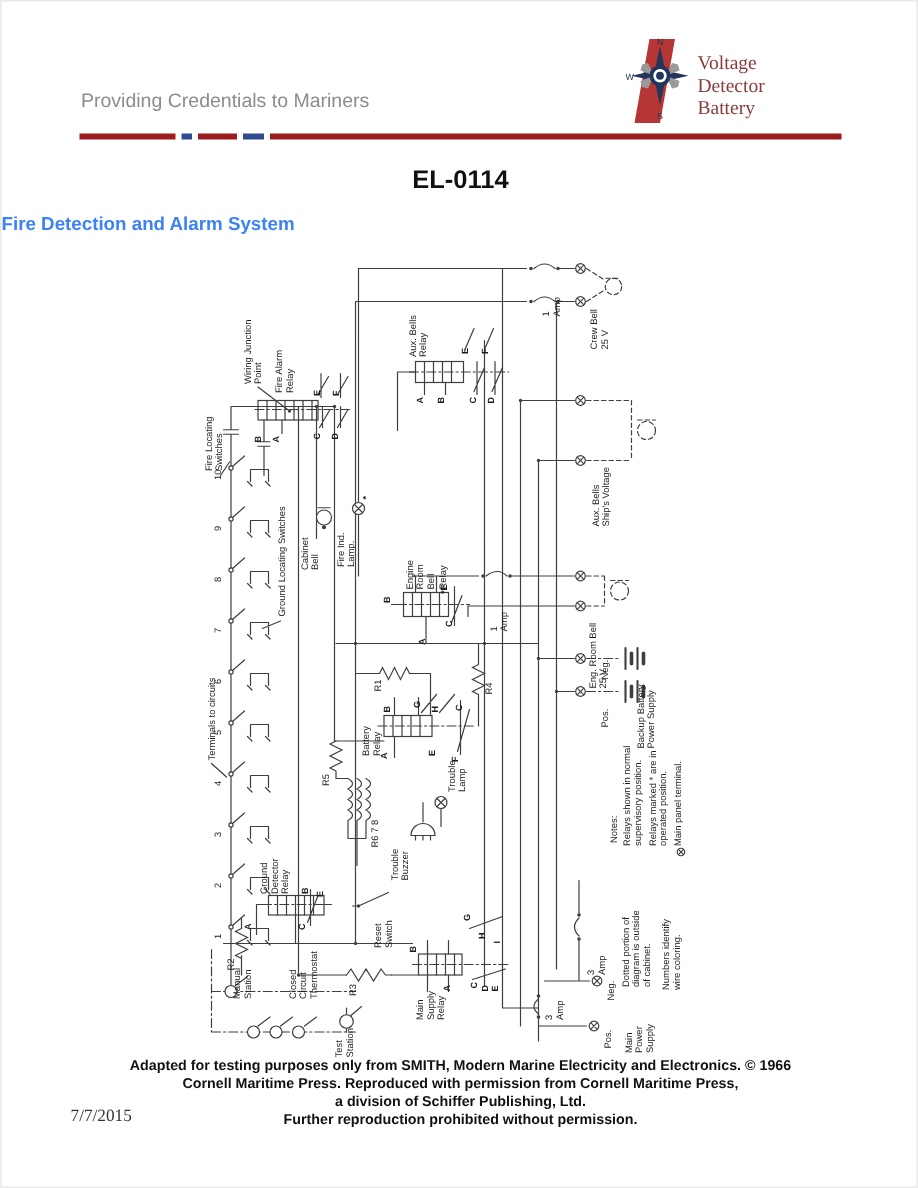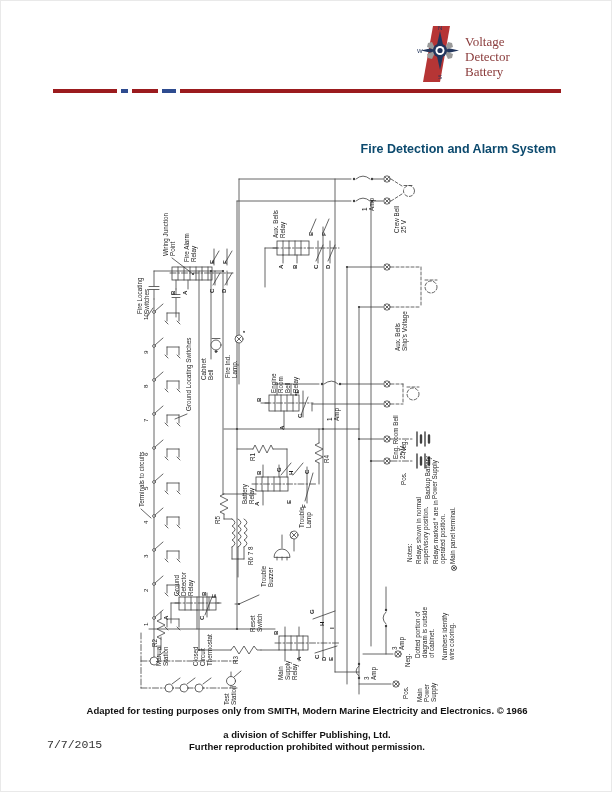--- a/index.html
+++ b/index.html
@@ -9,38 +9,39 @@
   .tagline{position:absolute;left:53px;top:58px;font-size:13px;color:#8c8c8c;}
   .logo-svg{position:absolute;left:416px;top:22px;}
   .logo-text{position:absolute;left:464px;top:33px;font-family:"Liberation Serif",serif;
              font-size:13px;line-height:15px;color:#8a3b3b;}
   .divider{position:absolute;left:52px;top:88px;width:508px;height:3.5px;display:flex;column-gap:4px;}
   .divider div{height:3.5px;}
   .seg-red{background:#9b1b1e;}
   .seg-blue{background:#2e4b8f;}
   .doc-code{position:absolute;left:0;top:109px;width:612px;text-align:center;
             font-size:17px;font-weight:bold;color:#111;}
-  .doc-title{position:absolute;left:0;top:141px;width:555px;text-align:right;
-             font-size:12.5px;font-weight:bold;color:#0c4a6e;}
+  .doc-title{position:absolute;left:0;top:141px;width:555px;text-align:left;
+             font-size:12.5px;font-weight:bold;color:#3b82f6;}
   .diagram{position:absolute;left:126px;top:166px;width:340px;height:546px;}
   .diagram svg{position:absolute;left:0;top:0;}
   .vl{position:absolute;transform-origin:0 0;transform:rotate(-90deg);white-space:pre;
       font-size:6.3px;line-height:1.15;color:#1c1c1c;}
   .ltr{font-size:6px;font-weight:bold;}
   .num{font-size:6.2px;}
   .ftr{position:absolute;left:0;width:612px;text-align:center;
        font-size:9.5px;font-weight:bold;color:#111;}
-  .date{position:absolute;left:46px;top:737px;font-family:Liberation Mono, monospace;
+  .date{position:absolute;left:46px;top:737px;font-family:Liberation Serif, serif;
         font-size:11.5px;color:#333;}
 </style>
 </head>
 <body>
 
 <div class="page">
 
+  <div class="tagline">Providing Credentials to Mariners</div>
 
   <svg class="logo-svg" width="46" height="62" viewBox="0 0 46 62">
     <polygon points="16,3 33,3 23,59 6,59" fill="#b63535"></polygon>
     <polygon points="23,8 26.5,24 42,27.5 26.5,31 23,47 19.5,31 4,27.5 19.5,24" fill="#22355c"></polygon>
     <polygon points="31,19 35,20 36,24 27,27.5 31,19" fill="#9a9a9a"></polygon>
     <polygon points="15,36 11,35 10,31 19,27.5 15,36" fill="#9a9a9a"></polygon>
     <polygon points="15,19 19,27.5 10,24 11,20" fill="#9a9a9a"></polygon>
     <polygon points="31,36 27,27.5 36,31 35,35" fill="#9a9a9a"></polygon>
     <circle cx="23" cy="27.5" r="7" fill="#22355c"></circle>
     <circle cx="23" cy="27.5" r="4.5" fill="#fff"></circle>
@@ -56,20 +57,21 @@
   </div>
 
   <div class="divider">
     <div class="seg-red" style="width:64px"></div>
     <div class="seg-blue" style="width:7px"></div>
     <div class="seg-red" style="width:26px"></div>
     <div class="seg-blue" style="width:14px"></div>
     <div class="seg-red" style="flex:1"></div>
   </div>
 
+  <div class="doc-code">EL-0114</div>
   <div class="doc-title">Fire Detection and Alarm System</div>
 
   <div class="diagram">
     <svg width="340" height="546" viewBox="0 0 340 546">
       <g stroke="#3f3f3f" stroke-width="0.8" fill="none" stroke-linecap="round">
 
         <path d="M27,132 V478 M27,104 V119 M22,119.5 H32 M22,122.5 H32 M27,123 V132 M27,104 H96
           M28,144 L36,137 M40,146 H52 M40,146 V154 M52,146 V154 M38,154 l3,3 M50,154 l3,3
           M28,178 L36,171 M40,180 H52 M40,180 V188 M52,180 V188 M38,188 l3,3 M50,188 l3,3
           M28,212 L36,205 M40,214 H52 M40,214 V222 M52,214 V222 M38,222 l3,3 M50,222 l3,3
@@ -353,17 +355,18 @@
     <span class="vl ltr" style="left:182px;top:447px">G</span>
     <span class="vl ltr" style="left:192px;top:459px">H</span>
     <span class="vl ltr" style="left:202px;top:462px">I</span>
     <span class="vl ltr" style="left:187px;top:492px">C</span>
     <span class="vl ltr" style="left:194px;top:494px">D</span>
     <span class="vl ltr" style="left:201px;top:494px">E</span>
     <span class="vl ltr" style="left:115px;top:166px">*</span>
   </div>
 
   <div class="ftr" style="top:704px">Adapted for testing purposes only from SMITH, Modern Marine Electricity and Electronics. © 1966</div>
+  <div class="ftr" style="top:716px">Cornell Maritime Press. Reproduced with permission from Cornell Maritime Press,</div>
   <div class="ftr" style="top:728px">a division of Schiffer Publishing, Ltd.</div>
   <div class="ftr" style="top:740px">Further reproduction prohibited without permission.</div>
   <div class="date">7/7/2015</div>
 
 </div>
 
 </body></html>

